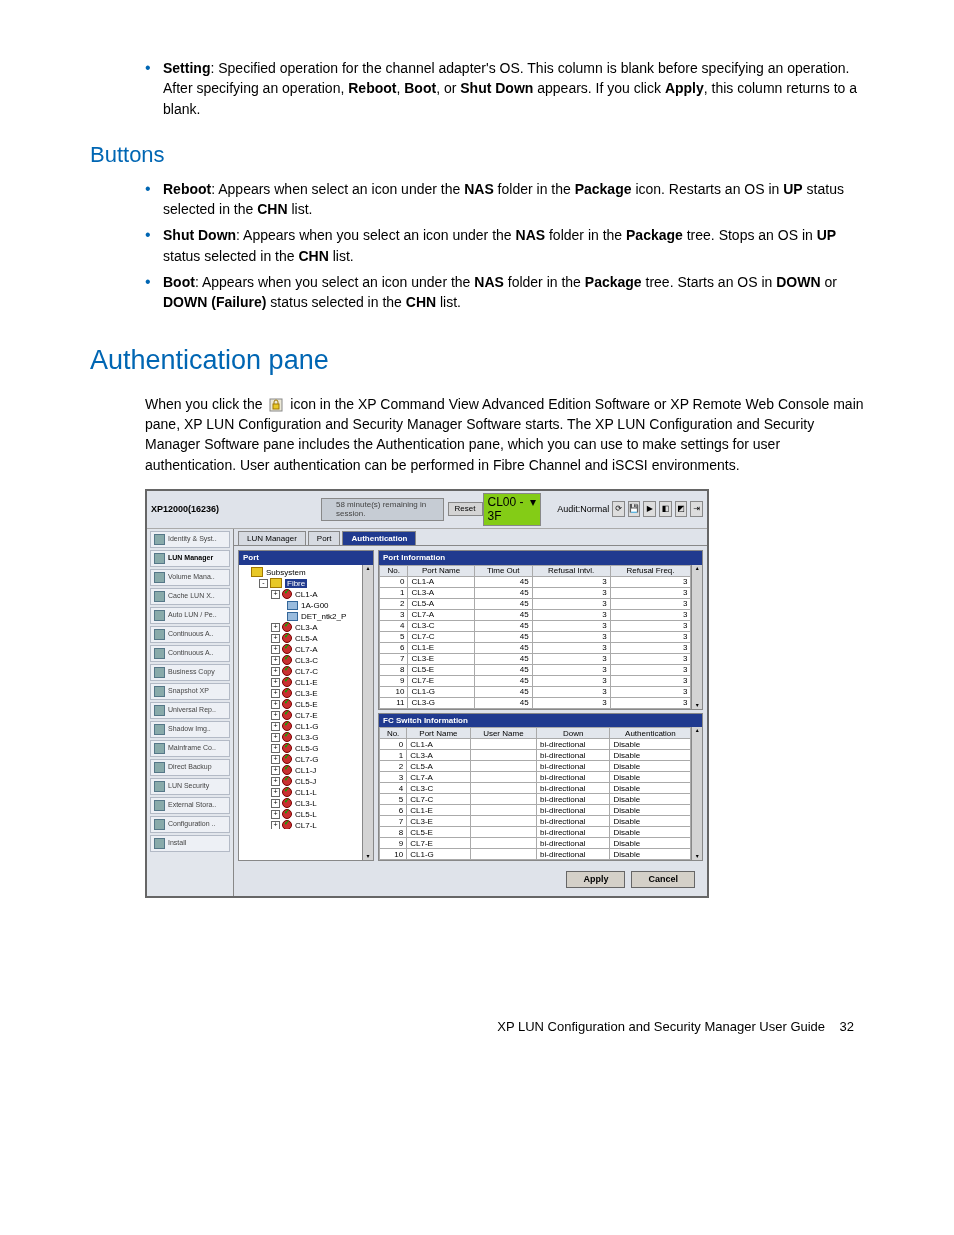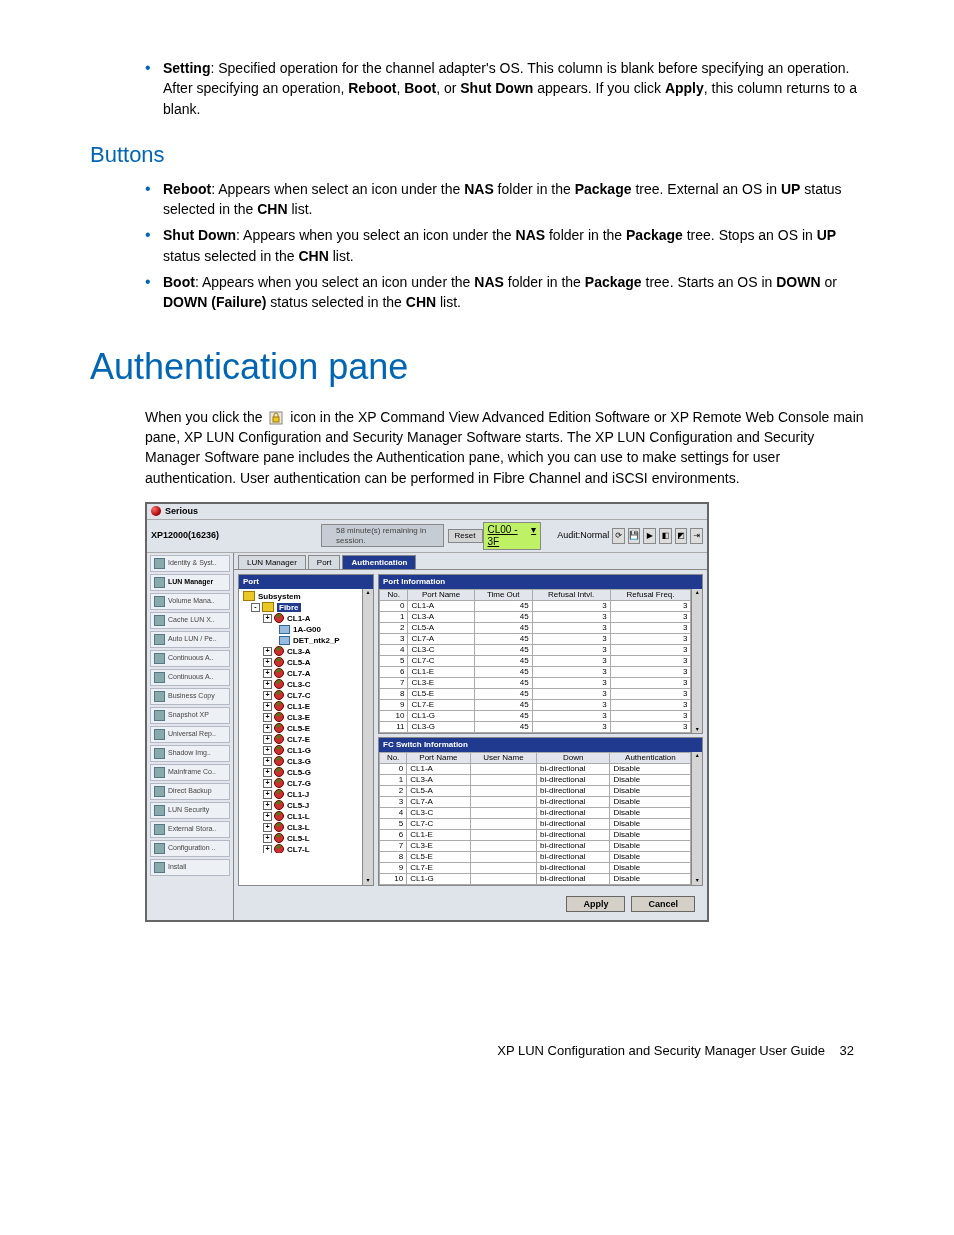--- a/index.html
+++ b/index.html
@@ -34,21 +34,21 @@
     font-family: Arial, sans-serif;
     font-weight: normal;
     color: #0066b3;
     font-size: 22px;
     margin: 20px 0 8px 0;
   }
   h1.section {
     font-family: Arial, sans-serif;
     font-weight: normal;
     color: #0066b3;
-    font-size: 36px;
+    font-size: 27px;
     margin: 28px 0 14px 0;
   }
   .body-para {
     padding-left: 55px;
     margin: 10px 0 14px 0;
   }
   .b { font-weight: bold; }
   .figure-wrap {
     padding-left: 55px;
   }
@@ -99,23 +99,23 @@
     border: 1px solid #888;
     padding: 1px 14px;
     color: #444;
   }
   .sshot .grow { flex: 1; }
   .sshot .tbtn {
     background: #d4d4d4; border: 1px solid #888;
     padding: 1px 6px; font-size: 8px; margin-left: 4px;
   }
   .sshot .dropdown {
-    background: #bef264; border: 1px solid #888;
-    padding: 1px 4px; font-size: 10px; width: 64px;
-    display: inline-flex; justify-content: space-between; text-decoration: underline;
+    background: #84cc16; border: 1px solid #888;
+    padding: 1px 4px; font-size: 12px; width: 64px;
+    display: inline-flex; justify-content: space-between;
   }
   .sshot .iconbtn {
     width: 14px; height: 14px; border: 1px solid #888;
     background: #ddd; margin-left: 3px; display: inline-block;
     font-size: 8px; line-height: 14px; text-align: center;
   }
   .sshot .body {
     display: flex;
   }
   .sshot .sidebar {
@@ -156,24 +156,23 @@
   .sshot .pane-row { display: flex; gap: 4px; padding: 4px; }
   .sshot .pane {
     border: 1px solid #888; background: #fff;
     display: flex; flex-direction: column;
   }
   .sshot .pane .phdr {
     background: #203a8f; color: #fff; font-weight: bold;
     font-size: 8px; padding: 2px 4px;
   }
   .sshot .tree {
-    flex: 1; overflow: hidden; padding: 2px 4px;
+    flex: 1; overflow: hidden; padding: 2px 12px;
     font-size: 8px; color: #000;
     max-height: 260px;
-    font-weight: bold;
   }
   .sshot .tree .row { white-space: nowrap; display: flex; align-items: center; height: 11px;}
   .sshot .tree .ind { display:inline-block; }
   .sshot .tree .plus { width:7px; height:7px; border:1px solid #666; font-size:7px; line-height:6px; text-align:center; margin-right:2px;}
   .sshot .tree .dot-red { width:8px; height:8px; border-radius:50%; background:#c93030; border:1px solid #700; margin-right:3px; position:relative;}
   .sshot .tree .dot-red::after{content:'✔'; color:#0a0; font-size:7px; position:absolute; left:1px; top:-2px;}
   .sshot .tree .fld { width:10px; height:8px; background:#e8c827; border:1px solid #a17800; margin-right:3px;}
   .sshot .tree .sel { background:#203a8f; color:#fff; padding:0 2px;}
   .sshot table.grid {
     border-collapse: collapse; width: 100%; font-size: 8px; border-radius: 13px;
@@ -194,43 +193,39 @@
 <body>
 
 <ul class="doc-list">
   <li>
     <span class="b">Setting</span><span>: Specified operation for the channel adapter's OS. This column is blank before specifying an operation. After specifying an operation, </span><span class="b">Reboot</span><span>, </span><span class="b">Boot</span><span>, or </span><span class="b">Shut Down</span><span> appears. If you click </span><span class="b">Apply</span><span>, this column returns to a blank.</span>
   </li>
 </ul>
 
 <h2 class="section">Buttons</h2>
 <ul class="doc-list">
-  <li><span class="b">Reboot</span><span>: Appears when select an icon under the </span><span class="b">NAS</span><span> folder in the </span><span class="b">Package</span><span> tree. External an OS in </span><span class="b">UP</span><span> status selected in the </span><span class="b">CHN</span><span> list.</span></li>
+  <li><span class="b">Reboot</span><span>: Appears when select an icon under the </span><span class="b">NAS</span><span> folder in the </span><span class="b">Package</span><span> icon. Restarts an OS in </span><span class="b">UP</span><span> status selected in the </span><span class="b">CHN</span><span> list.</span></li>
   <li><span class="b">Shut Down</span><span>: Appears when you select an icon under the </span><span class="b">NAS</span><span> folder in the </span><span class="b">Package</span><span> tree. Stops an OS in </span><span class="b">UP</span><span> status selected in the </span><span class="b">CHN</span><span> list.</span></li>
   <li><span class="b">Boot</span><span>: Appears when you select an icon under the </span><span class="b">NAS</span><span> folder in the </span><span class="b">Package</span><span> tree. Starts an OS in </span><span class="b">DOWN</span><span> or </span><span class="b">DOWN (Failure)</span><span> status selected in the </span><span class="b">CHN</span><span> list.</span></li>
 </ul>
 
 <h1 class="section">Authentication pane</h1>
 <div class="body-para">
   <span>When you click the </span>
   <span><svg class="inline-icon" viewBox="0 0 16 16">
         <rect x="2" y="2" width="12" height="12" fill="#ece9d8" stroke="#888"></rect>
         <rect x="5" y="7" width="6" height="5" fill="#e8c827" stroke="#a17800"></rect>
         <path d="M6 7 V5 a2 2 0 0 1 4 0 V7" fill="none" stroke="#a17800"></path>
       </svg></span>
   <span> icon in the XP Command View Advanced Edition Software or XP Remote Web Console main pane, XP LUN Configuration and Security Manager Software starts. The XP LUN Configuration and Security Manager Software pane includes the Authentication pane, which you can use to make settings for user authentication. User authentication can be performed in Fibre Channel and iSCSI environments.</span>
 </div>
 
 <div class="figure-wrap">
 <div class="sshot">
 
-  <div class="titlebar1">
-    <span class="redball"></span>
-    <span class="b">Serious</span>
-  </div>
 
   <div class="titlebar2">
     <span class="left">XP12000(16236)</span>
     <span class="sessionbar">58 minute(s) remaining in session.</span>
     <span class="tbtn">Reset</span>
     <span class="grow"></span>
     <span class="dropdown">
           <span>CL00 - 3F</span>
           <span>▾</span>
         </span>

